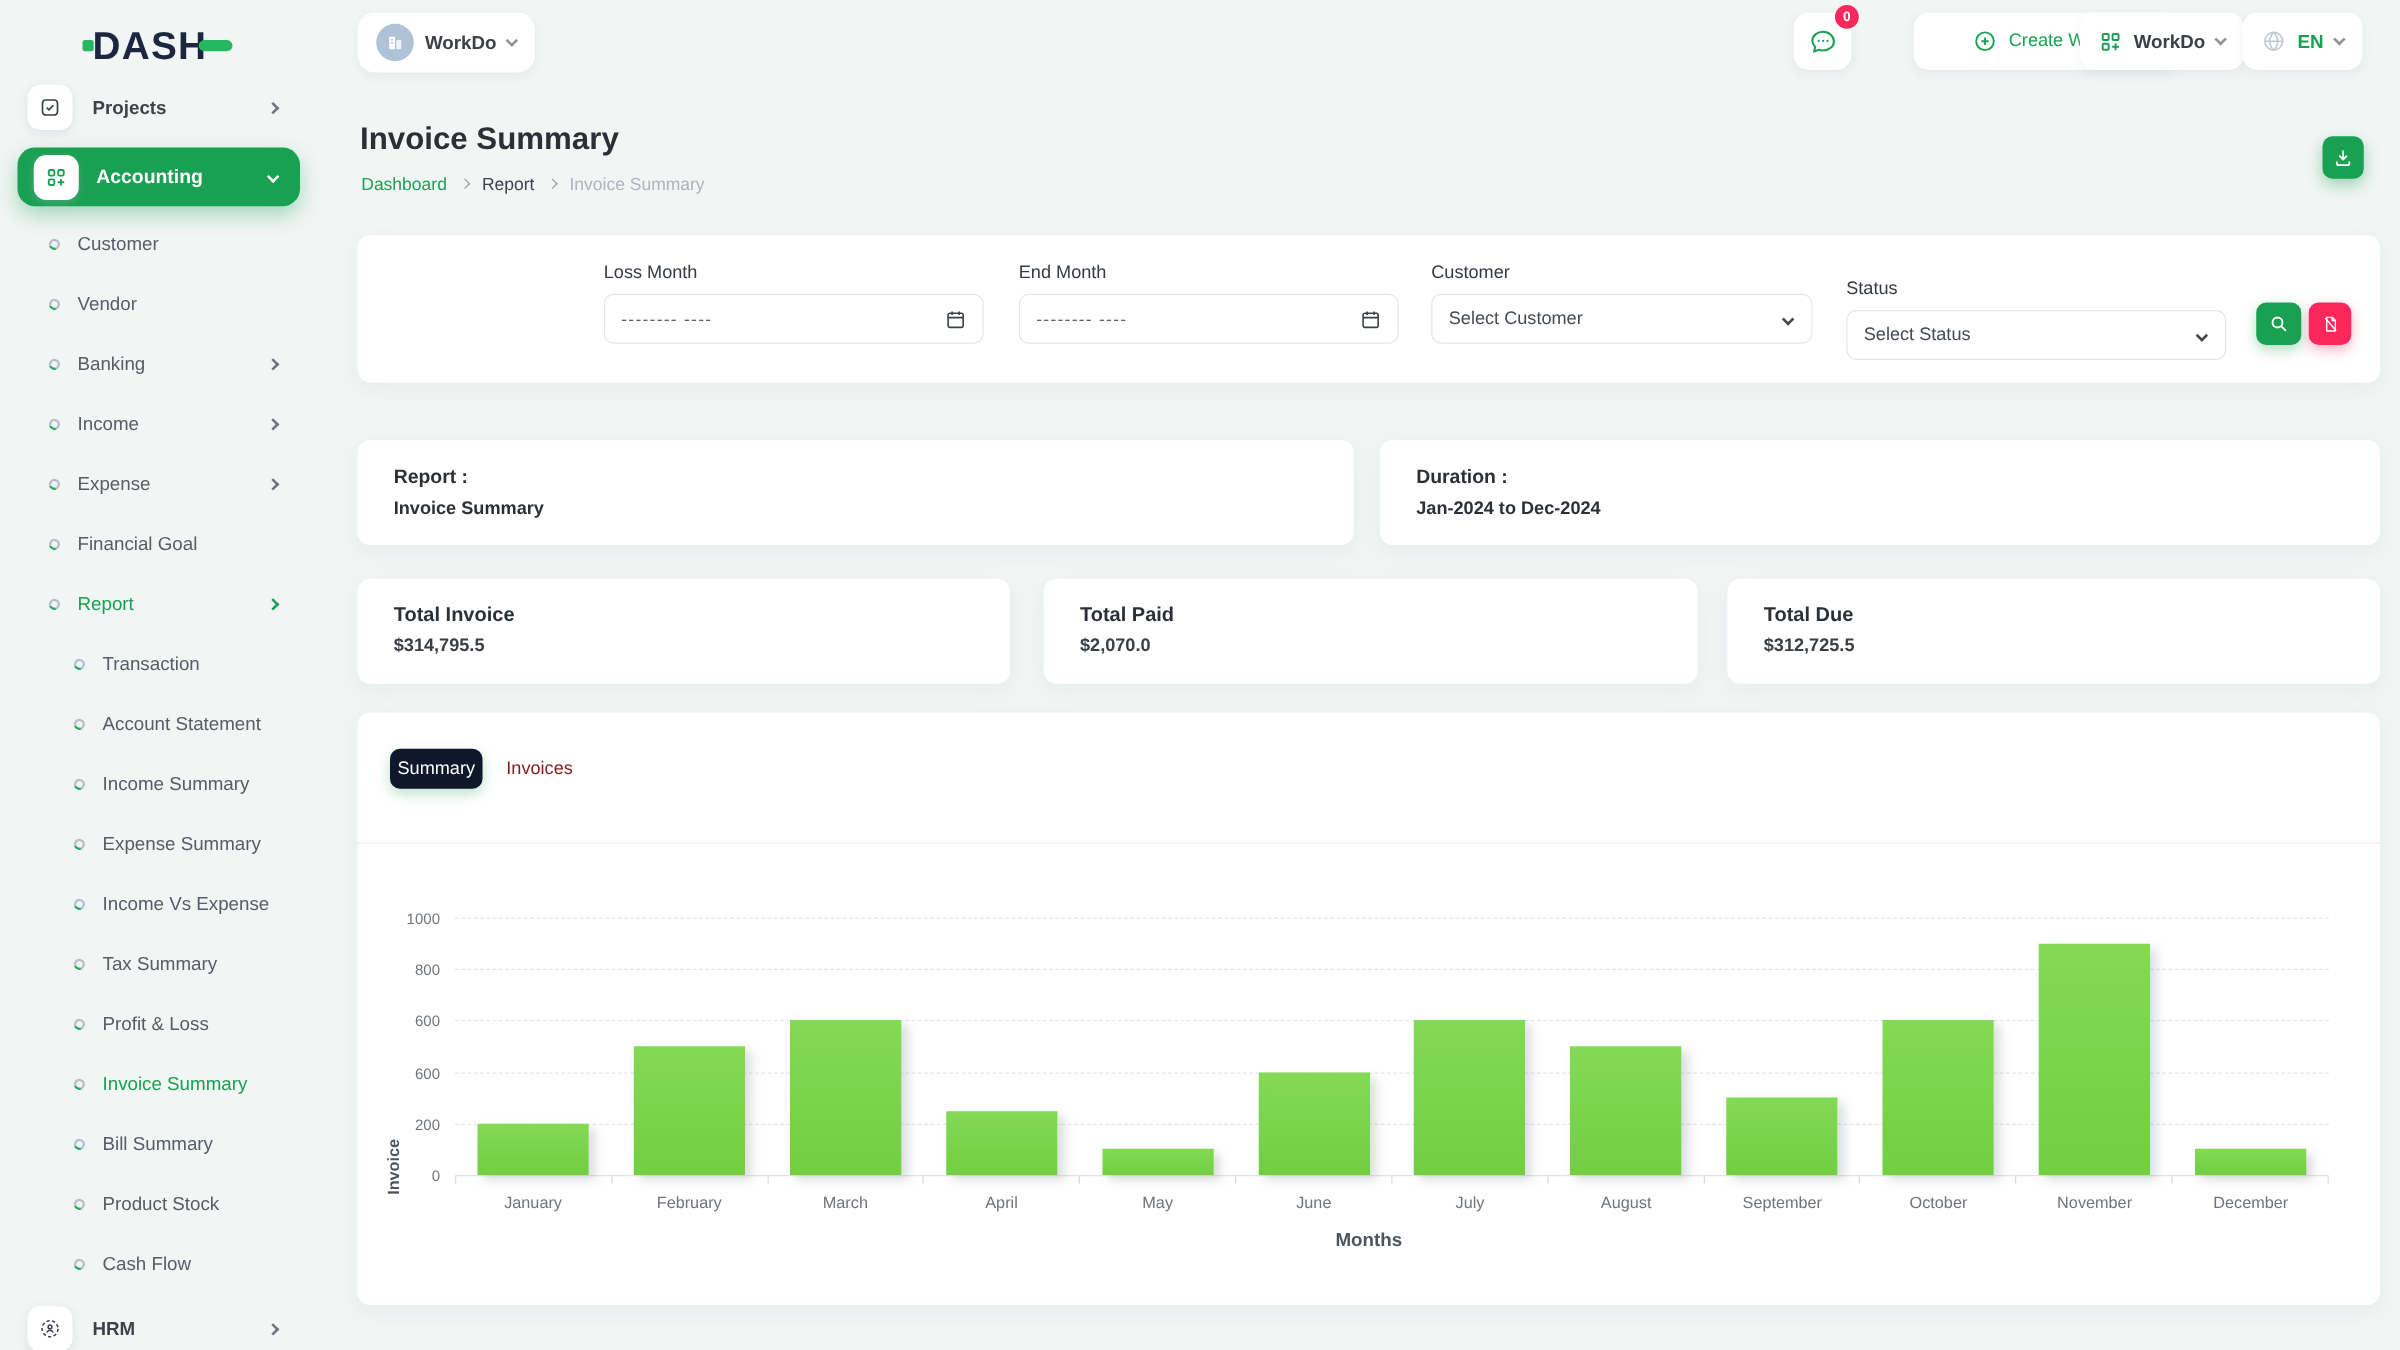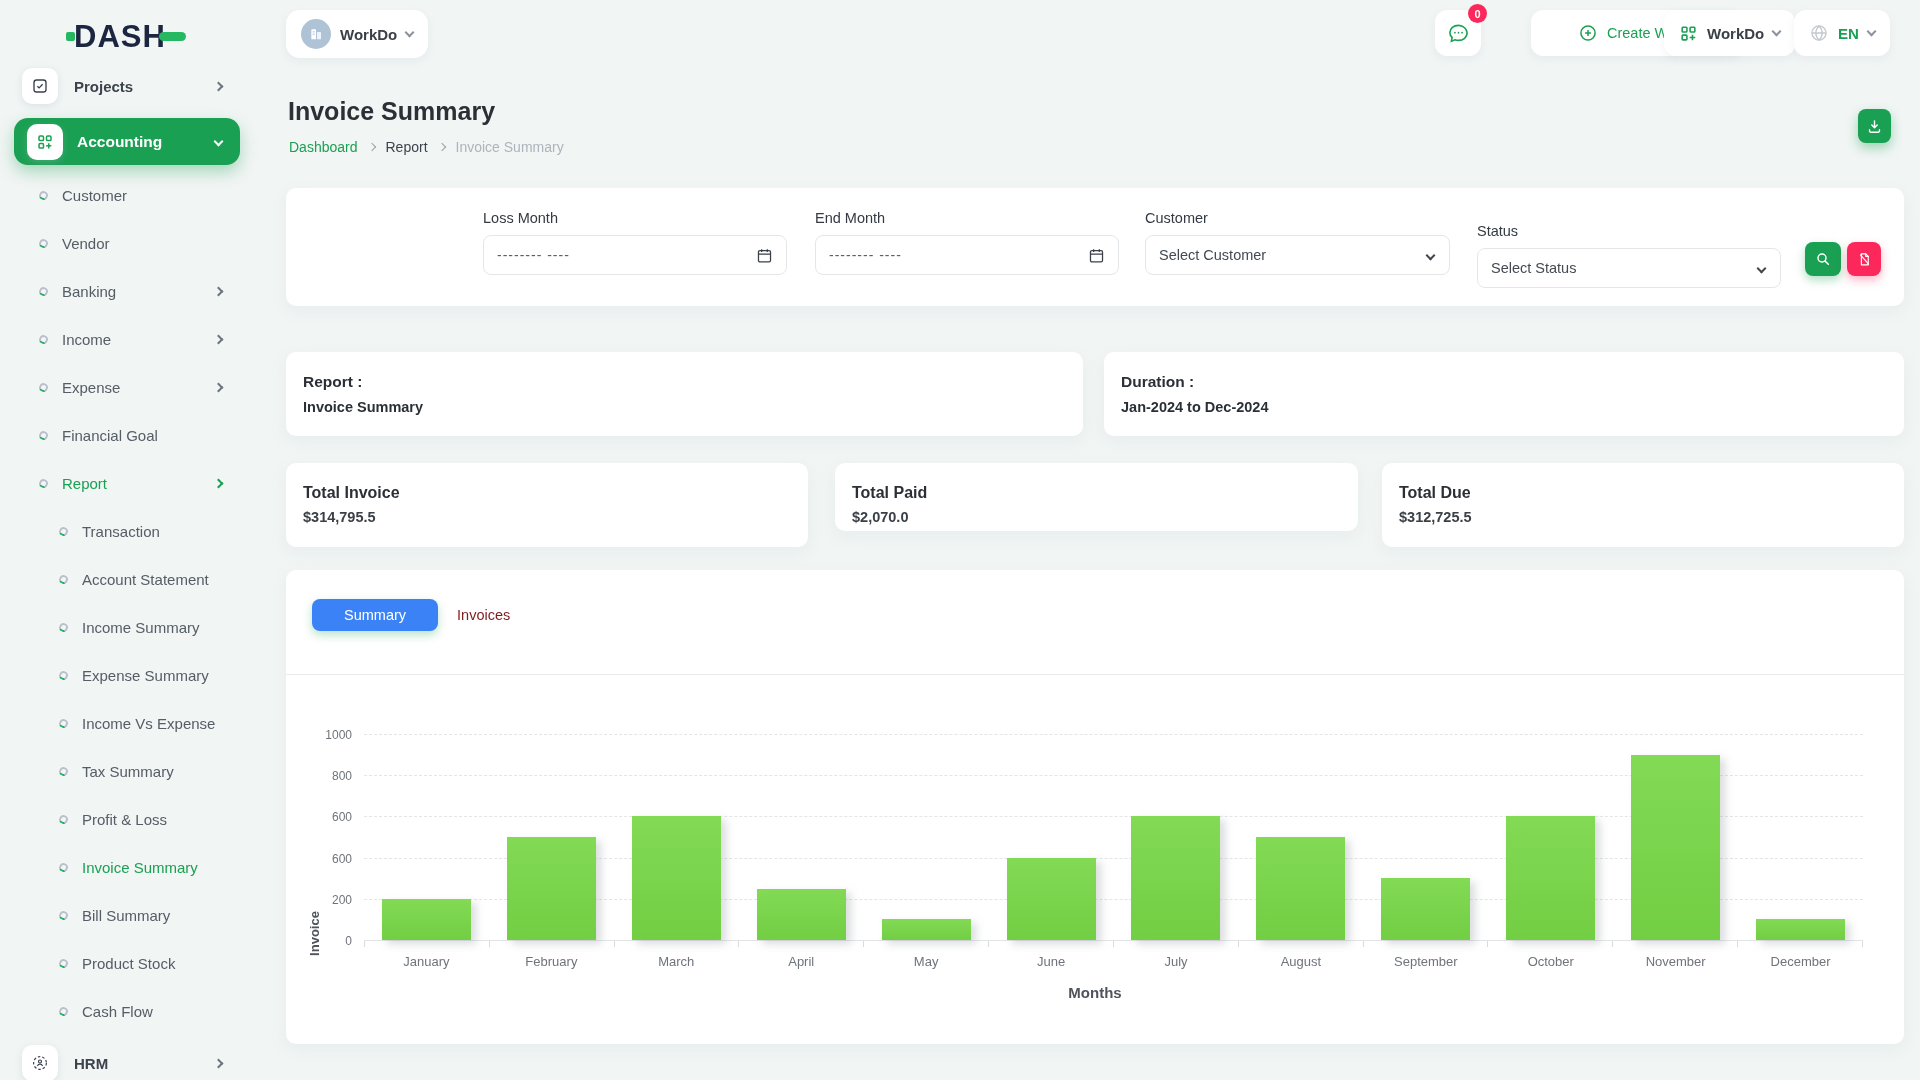--- a/index.html
+++ b/index.html
@@ -80,30 +80,30 @@
   .finput { margin-top:9px; height:40px; background:#fff; border:1px solid #e3e7ea; border-radius:8px;
             display:flex; align-items:center; padding:0 13px; }
   .finput .ph { flex:1; font-size:14px; color:#5b6168; letter-spacing:1px; }
   .finput .val { flex:1; font-size:14.5px; color:#434a52; }
   .finput .chev { color:#43474c; margin-right:2px; }
   .fbtn { position:absolute; top:54px; height:34px; border-radius:8px; display:flex;
           align-items:center; justify-content:center; cursor:pointer; }
   .btn-search { left:1519px; width:36px; background:#1aa053; box-shadow:0 4px 10px rgba(26,160,83,.35); }
   .btn-reset  { left:1561px; width:34px; background:#fc275a; box-shadow:0 4px 10px rgba(252,39,90,.35); }
   
-  .info-card { padding:21px 17px; }
+  .info-card { padding:21px 29px; }
   .info-title { font-size:15.5px; font-weight:700; color:#2b3037; }
   .info-value { margin-top:8px; font-size:14.5px; font-weight:700; color:#2b3037; }
   .stat-label { font-size:16px; font-weight:700; color:#2b3037; }
   .stat-value { margin-top:7px; font-size:14.5px; font-weight:600; color:#3a4046; }
   
   .chart-card { left:286px; top:570px; width:1618px; height:474px; }
   .tabs { position:absolute; left:26px; top:29px; display:flex; align-items:center; gap:19px; }
   .tab { font-size:14.5px; color:#7f1d1d; padding:8px 0; cursor:pointer; }
-  .tab.active { background:#3b82f6; color:#fff; border-radius:8px; padding:8px 32px;
+  .tab.active { background:#0f172a; color:#fff; border-radius:8px; padding:8px 6px;
                 box-shadow:0 4px 10px rgba(26,160,83,.3); }
   .divider { position:absolute; left:0; right:0; top:104px; height:1px; background:#ececee; }
   .chart-section { position:absolute; left:0; right:0; top:104px; bottom:0; }
   .y-title { position:absolute; left:6px; top:252px; transform:rotate(-90deg);
              font-size:13px; font-weight:700; color:#4e545b; }
   .plot { position:relative; height:206px; margin:61px 41px 0 78px; }
   .gridline { position:absolute; left:0; right:0; height:0; border-top:1px dashed #e3e5e7; }
   .ytick { position:absolute; left:-52px; width:40px; text-align:right;
            font-size:12px; color:#6f747a; }
   .bars { position:absolute; left:0; right:0; bottom:0; height:206px; display:flex;
@@ -367,21 +367,21 @@
 </div>
 <div class="card info-card" style="left:1104px; top:352px; width:800px; height:84px;">
   <div class="info-title">Duration :</div>
   <div class="info-value">Jan-2024 to Dec-2024</div>
 </div>
 
 <div class="card info-card" style="left:286px; top:463px; width:522px; height:84px;">
   <div class="stat-label">Total Invoice</div>
   <div class="stat-value">$314,795.5</div>
 </div>
-<div class="card info-card" style="left:835px; top:463px; width:523px; height:68px;">
+<div class="card info-card" style="left:835px; top:463px; width:523px; height:84px;">
   <div class="stat-label">Total Paid</div>
   <div class="stat-value">$2,070.0</div>
 </div>
 <div class="card info-card" style="left:1382px; top:463px; width:522px; height:84px;">
   <div class="stat-label">Total Due</div>
   <div class="stat-value">$312,725.5</div>
 </div>
 
 <div class="card chart-card">
   <div class="tabs">

